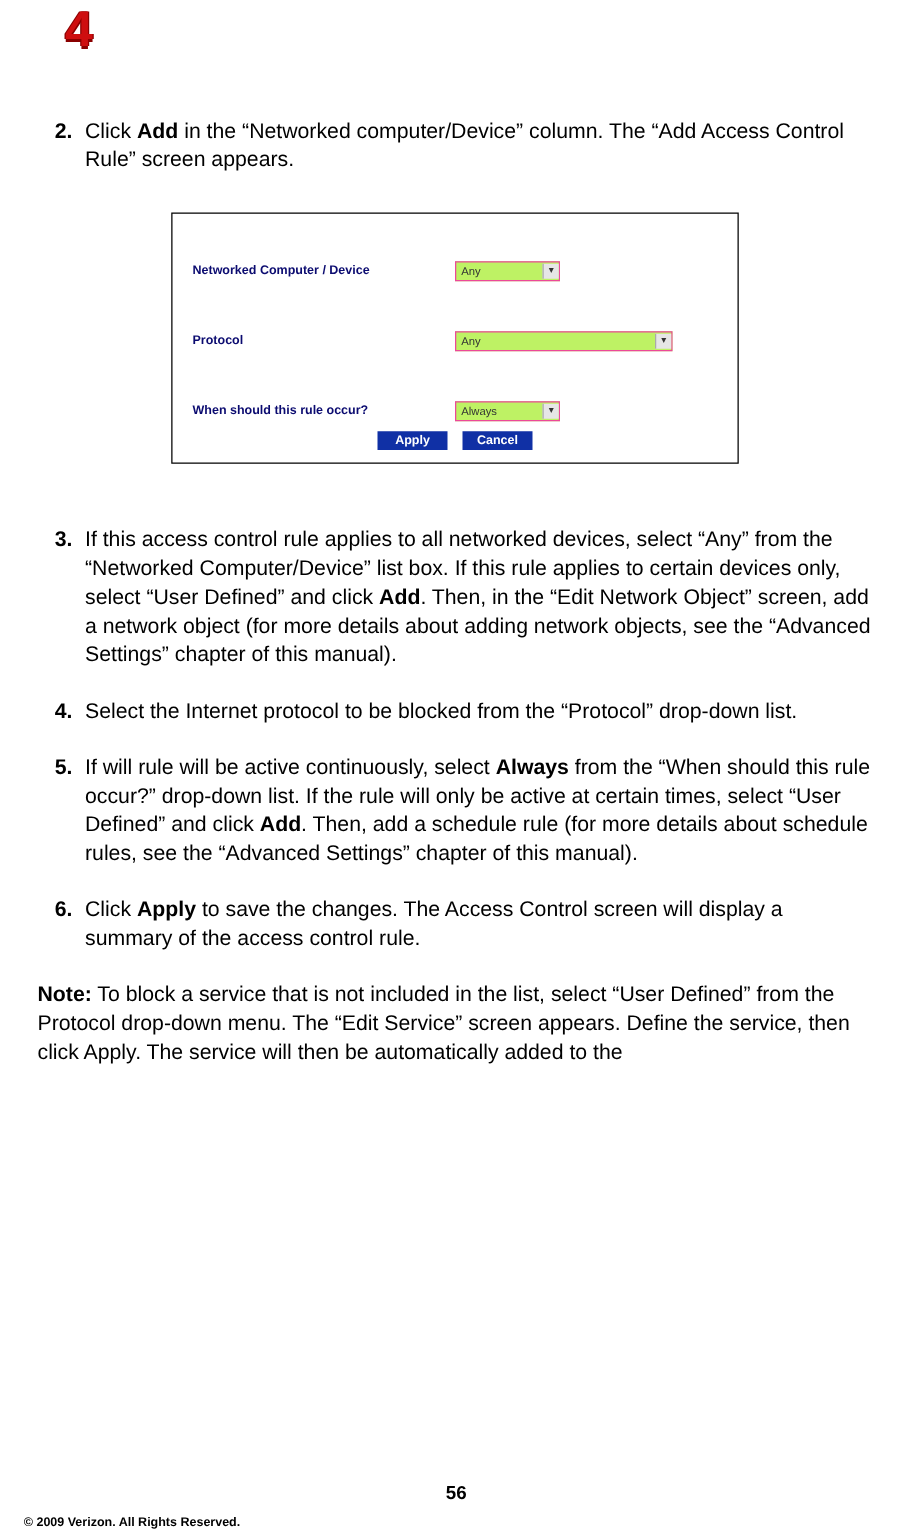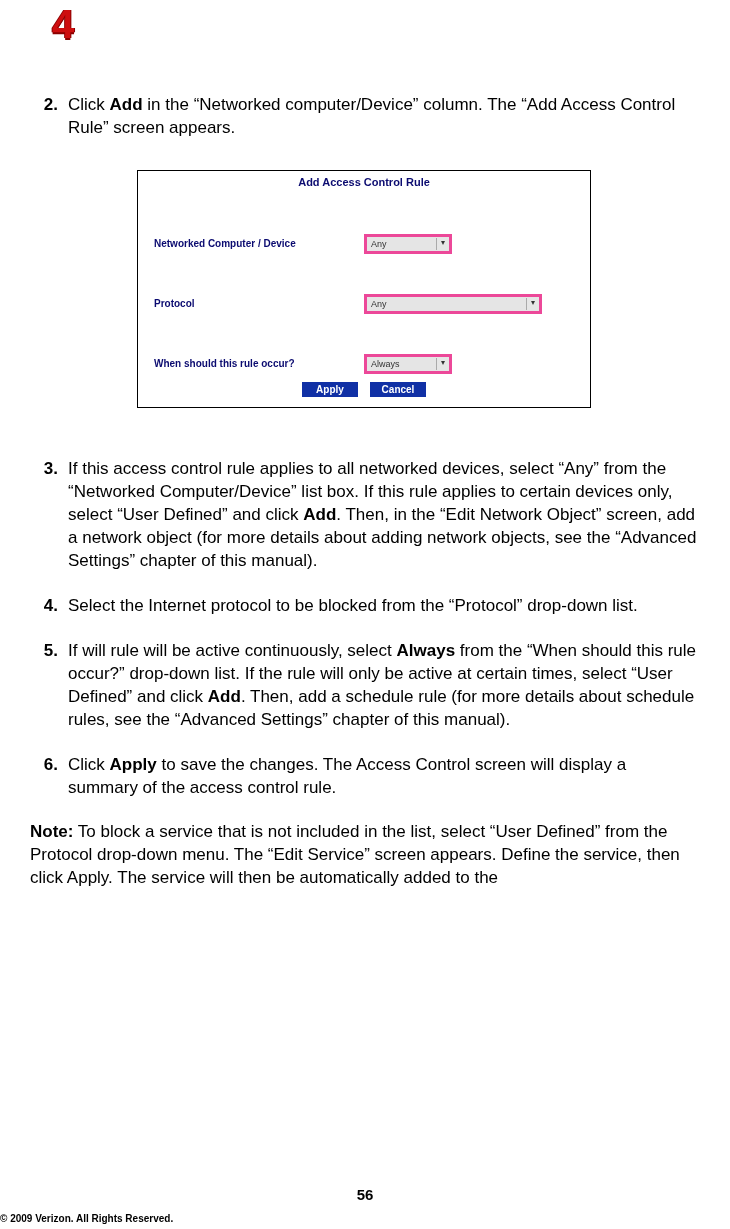--- a/index.html
+++ b/index.html
@@ -89,22 +89,22 @@
     align-items: center;
     padding: 2px 16px;
     margin-top: 36px;
   }
   .fig-label {
     flex: 0 0 210px;
     color: #0b0b70;
     font-weight: 700;
   }
   .fig-select {
-    background: #e5e5e5;
-    border: 3px solid #ec4899;
+    background: #bef264;
+    border: 1px solid #ec4899;
     height: 14px;
     font-size: 9px;
     color: #333;
     display: flex;
     align-items: center;
     justify-content: space-between;
     padding: 0 0 0 4px;
   }
   .fig-sel-a { width: 78px; }
   .fig-sel-b { width: 168px; }
@@ -136,21 +136,21 @@
     position: absolute;
     bottom: 24px;
     left: 0; right: 0;
     text-align: center;
     font-weight: 800;
     font-size: 15px;
   }
   .copyright {
     position: absolute;
     bottom: 4px;
-    left: 0;
+    left: 19px;
     font-size: 10px;
     font-weight: 600;
   }
 </style>
 </head>
 <body>
 
 <div class="page-inner">
 
   <div class="header">
@@ -161,21 +161,20 @@
 
     <div class="num-para">
       <div class="np-num">2.</div>
       <div class="np-text">
         <span>Click </span><b>Add</b><span> in the “Networked computer/Device” column. The “Add Access Control Rule” screen appears.</span>
       </div>
     </div>
 
     <div class="fig-wrap">
       <div class="fig">
-        <div class="fig-title">Add Access Control Rule</div>
         <div class="fig-row">
           <div class="fig-label">Networked Computer / Device</div>
           <div class="fig-select fig-sel-a">
             <span>Any</span>
             <span class="fig-sel-arrow">▾</span>
           </div>
         </div>
         <div class="fig-row">
           <div class="fig-label">Protocol</div>
           <div class="fig-select fig-sel-b">

